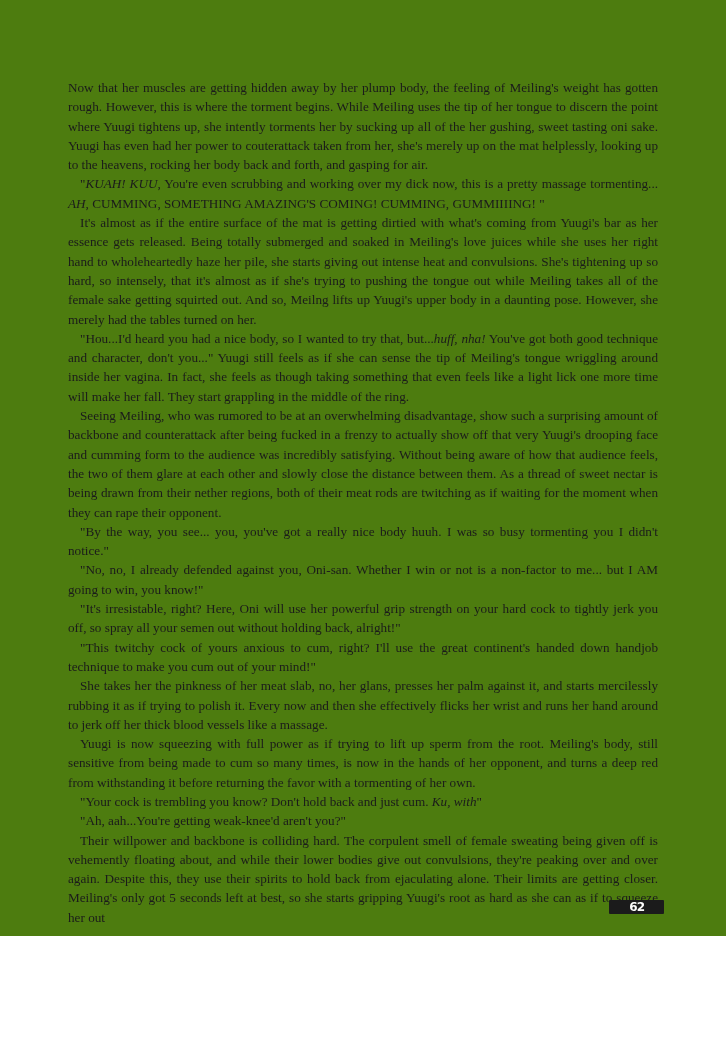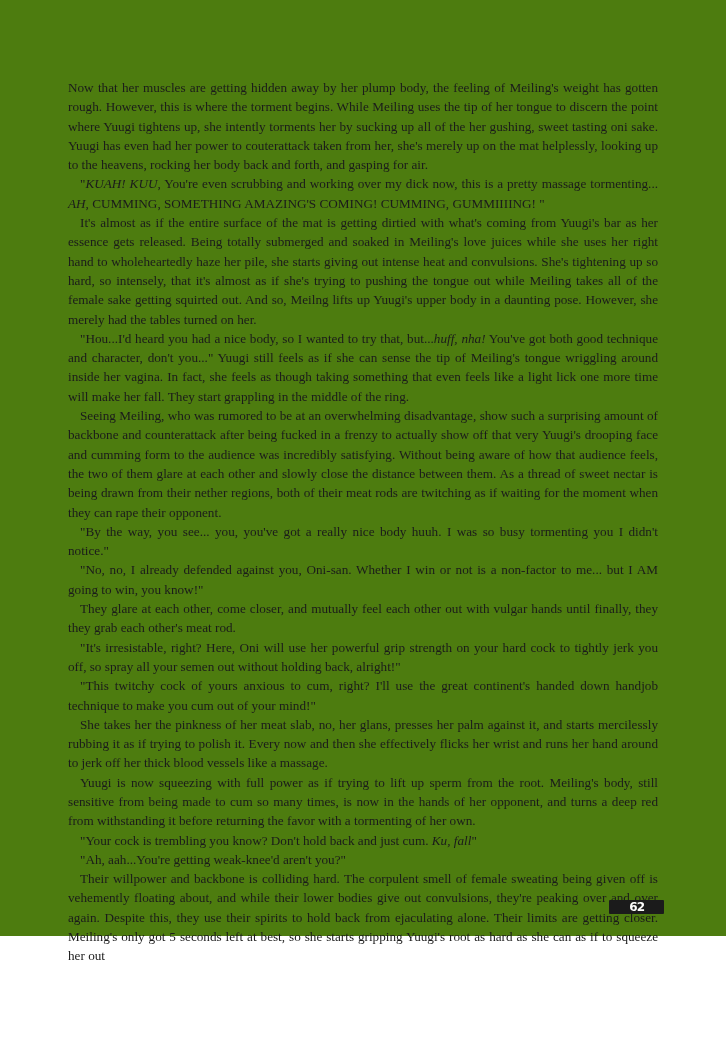--- a/index.html
+++ b/index.html
@@ -71,25 +71,24 @@
 
 <div class="page">
   <div class="content" id="body-text">
       <p class="para noindent"><span>Now that her muscles are getting hidden away by her plump body, the feeling of Meiling's weight has gotten rough. However, this is where the torment begins. While Meiling uses the tip of her tongue to discern the point where Yuugi tightens up, she intently torments her by sucking up all of the her gushing, sweet tasting oni sake. Yuugi has even had her power to couterattack taken from her, she's merely up on the mat helplessly, looking up to the heavens, rocking her body back and forth, and gasping for air.</span></p>
       <p class="para"><span>"</span><em>KUAH! KUU</em><span>, You're even scrubbing and working over my dick now, this is a pretty massage tormenting... </span><em>AH</em><span>, CUMMING, SOMETHING AMAZING'S COMING! CUMMING, GUMMIIIING! "</span></p>
       <p class="para"><span>It's almost as if the entire surface of the mat is getting dirtied with what's coming from Yuugi's bar as her essence gets released. Being totally submerged and soaked in Meiling's love juices while she uses her right hand to wholeheartedly haze her pile, she starts giving out intense heat and convulsions. She's tightening up so hard, so intensely, that it's almost as if she's trying to pushing the tongue out while Meiling takes all of the female sake getting squirted out. And so, Meilng lifts up Yuugi's upper body in a daunting pose. However, she merely had the tables turned on her.</span></p>
       <p class="para"><span>"Hou...I'd heard you had a nice body, so I wanted to try that, but...</span><em>huff, nha!</em><span> You've got both good technique and character, don't you..." Yuugi still feels as if she can sense the tip of Meiling's tongue wriggling around inside her vagina. In fact, she feels as though taking something that even feels like a light lick one more time will make her fall. They start grappling in the middle of the ring.</span></p>
       <p class="para"><span>Seeing Meiling, who was rumored to be at an overwhelming disadvantage, show such a surprising amount of backbone and counterattack after being fucked in a frenzy to actually show off that very Yuugi's drooping face and cumming form to the audience was incredibly satisfying. Without being aware of how that audience feels, the two of them glare at each other and slowly close the distance between them. As a thread of sweet nectar is being drawn from their nether regions, both of their meat rods are twitching as if waiting for the moment when they can rape their opponent.</span></p>
       <p class="para"><span>"By the way, you see... you, you've got a really nice body huuh. I was so busy tormenting you I didn't notice."</span></p>
       <p class="para"><span>"No, no, I already defended against you, Oni-san. Whether I win or not is a non-factor to me... but I AM going to win, you know!"</span></p>
-      <p class="para"><span>They glare at each other, come closer, and mutually feel each other out with vulgar hands until finally, they they grab each other's meat rod.</span></p>
       <p class="para"><span>"It's irresistable, right? Here, Oni will use her powerful grip strength on your hard cock to tightly jerk you off, so spray all your semen out without holding back, alright!"</span></p>
       <p class="para"><span>"This twitchy cock of yours anxious to cum, right? I'll use the great continent's handed down handjob technique to make you cum out of your mind!"</span></p>
       <p class="para"><span>She takes her the pinkness of her meat slab, no, her glans, presses her palm against it, and starts mercilessly rubbing it as if trying to polish it. Every now and then she effectively flicks her wrist and runs her hand around to jerk off her thick blood vessels like a massage.</span></p>
       <p class="para"><span>Yuugi is now squeezing with full power as if trying to lift up sperm from the root. Meiling's body, still sensitive from being made to cum so many times, is now in the hands of her opponent, and turns a deep red from withstanding it before returning the favor with a tormenting of her own.</span></p>
-      <p class="para"><span>"Your cock is trembling you know? Don't hold back and just cum. </span><em>Ku, fall</em><span>"</span></p>
+      <p class="para"><span>"Your cock is trembling you know? Don't hold back and just cum. </span><em>Ku, with</em><span>"</span></p>
       <p class="para"><span>"Ah, aah...You're getting weak-knee'd aren't you?"</span></p>
       <p class="para"><span>Their willpower and backbone is colliding hard. The corpulent smell of female sweating being given off is vehemently floating about, and while their lower bodies give out convulsions, they're peaking over and over again. Despite this, they use their spirits to hold back from ejaculating alone. Their limits are getting closer. Meiling's only got 5 seconds left at best, so she starts gripping Yuugi's root as hard as she can as if to squeeze her out</span></p>
     </div>
   <div class="page-number">
     <span class="digits">62</span>
   </div>
 </div>
 
 </body></html>

